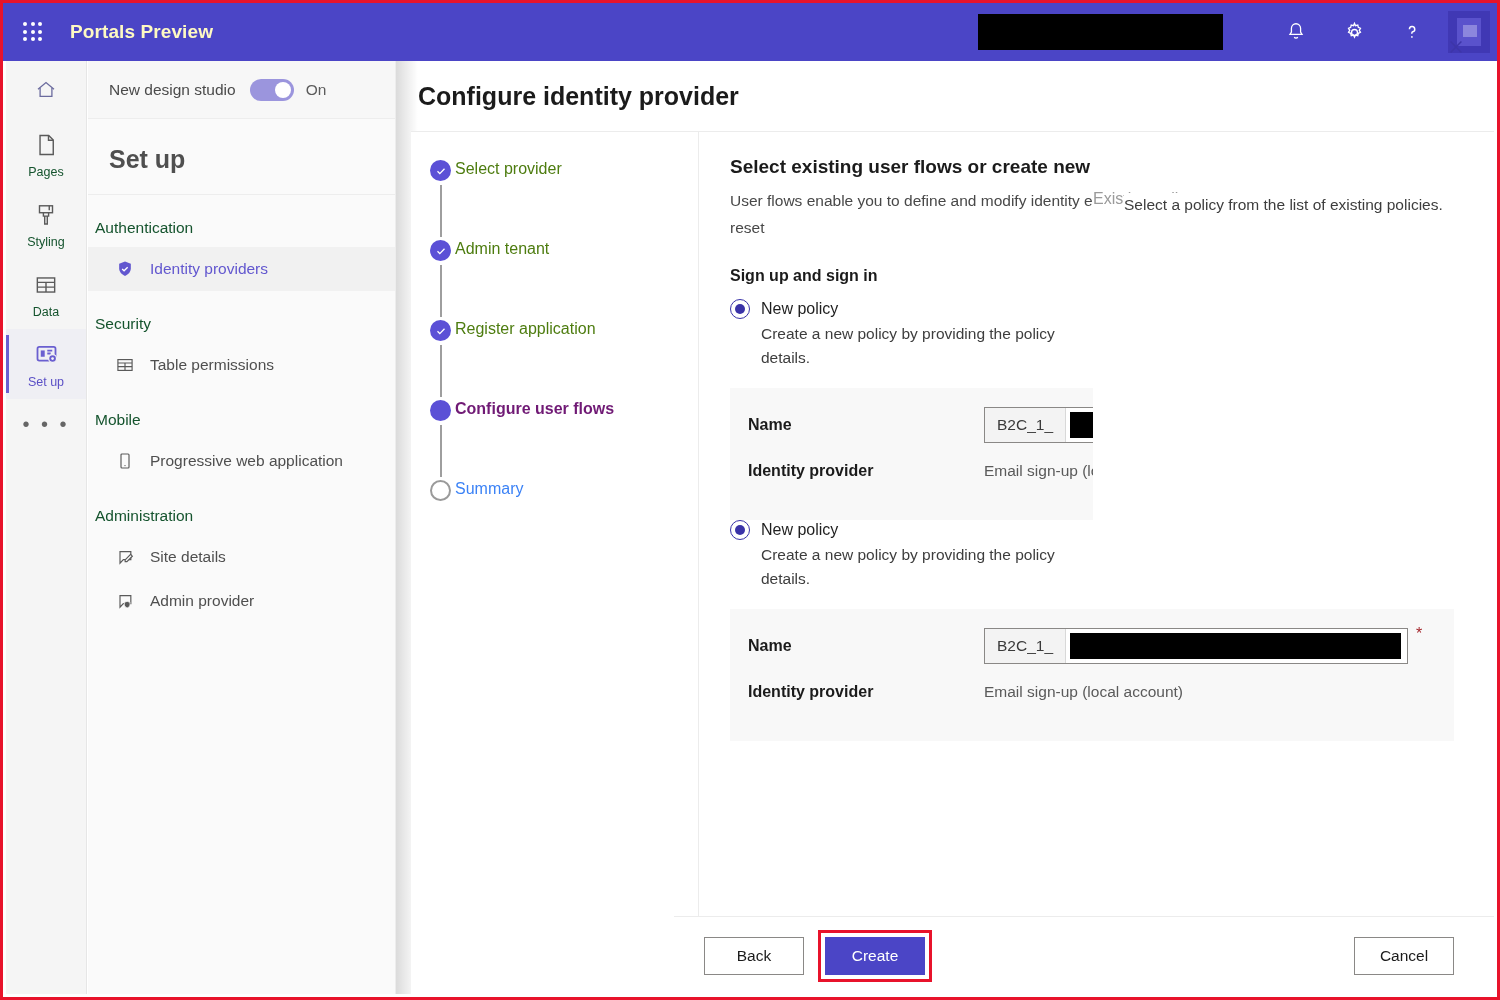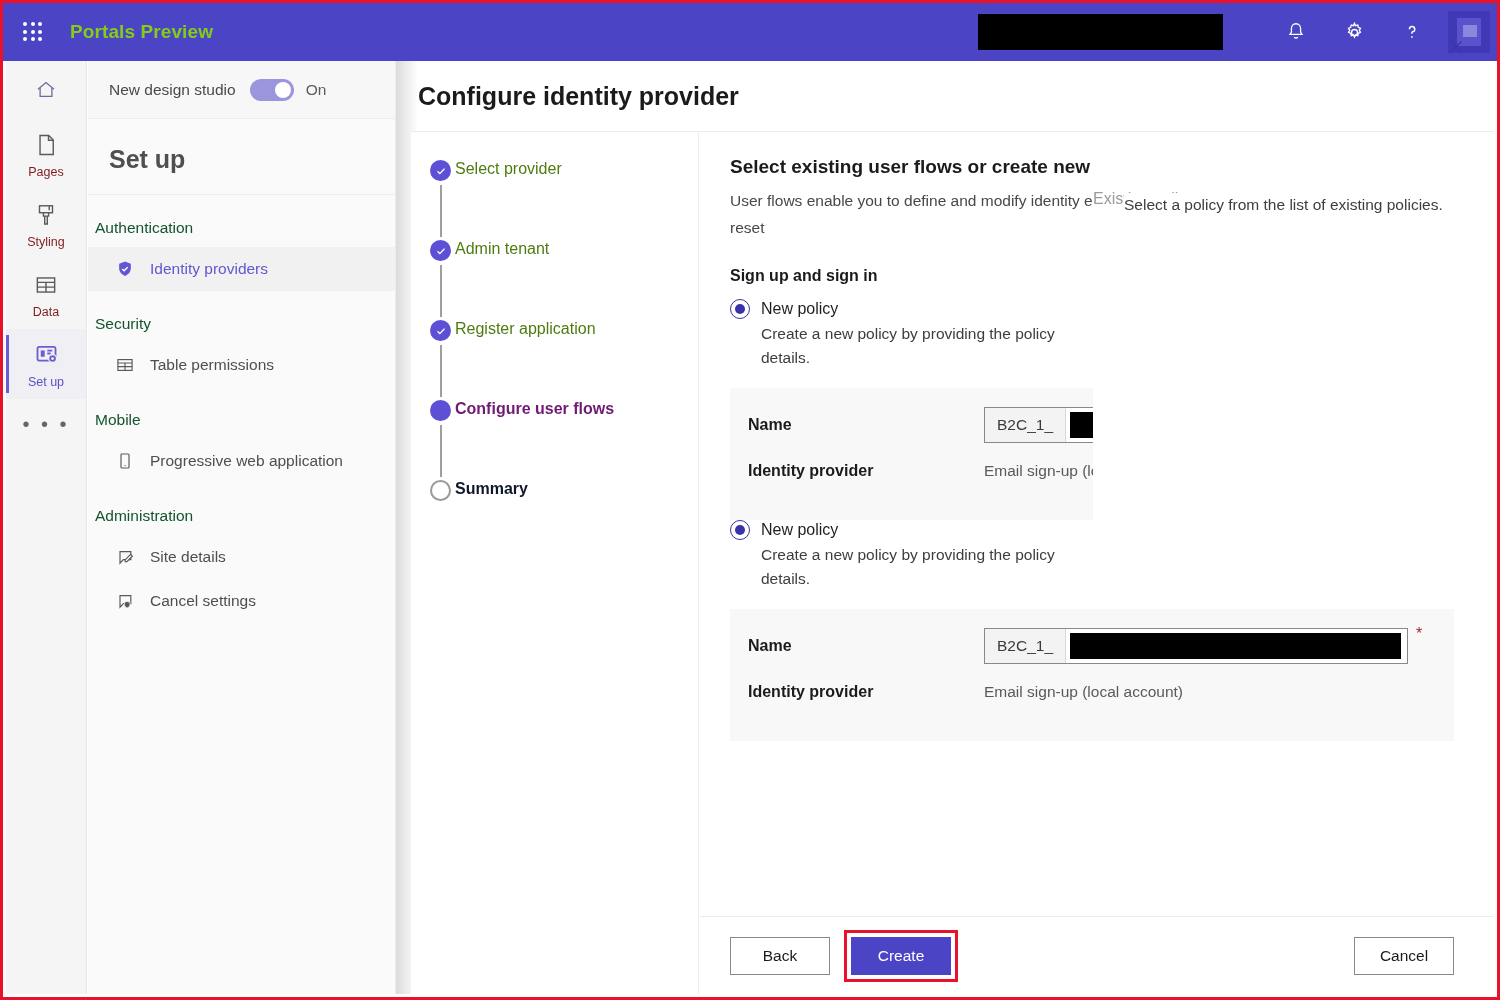--- a/index.html
+++ b/index.html
@@ -23,21 +23,21 @@
     background: #4b45c6;
     display: flex; align-items: center;
   }
   .waffle {
     width: 26px; height: 26px; margin-left: 17px;
     display: grid; grid-template-columns: repeat(3, 1fr); grid-template-rows: repeat(3, 1fr);
     gap: 3px; padding: 3px;
   }
   .waffle i { display:block; width: 4px; height: 4px; border-radius: 50%; background: #ffffff; }
   .app-title {
-    margin-left: 24px; color: #84cc16; font-size: 19px; font-weight: bold;
+    margin-left: 24px; color: #fef9c3; font-size: 19px; font-weight: bold;
     letter-spacing: .1px;
   }
   .redact-bar {
     position: absolute; left: 975px; top: 11px; width: 245px; height: 36px;
     background: #000000;
   }
   .appbar-right {
     position: absolute; right: 0; top: 0; height: 58px;
     display: flex; align-items: center;
   }
@@ -70,21 +70,21 @@
   .rail-home {
     height: 58px; display:flex; align-items:center; justify-content:center;
     color:#6b6b9e;
   }
   .rail-item {
     position: relative; height: 70px;
     display: flex; flex-direction: column; align-items: center; justify-content: center;
     gap: 5px; color: #605e5c; cursor: default;
   }
   .rail-item .glyph { height: 30px; display:flex; align-items:center; }
-  .rail-item .rlabel { font-size: 12.5px; color:#7f1d1d; }
+  .rail-item .rlabel { font-size: 12.5px; color:#14532d; }
   .rail-item.active { background: #efeff4; }
   .rail-item.active .rlabel { color: #5b50c6; }
   .rail-item.active::before {
     content:""; position:absolute; left:0; top:6px; bottom:6px; width:3px;
     background:#6a5fd0;
   }
   .rail-more {
     height: 50px; display:flex; align-items:center; justify-content:center;
     letter-spacing: 3px; color:#666; font-size: 20px; line-height: 6px;
   }
@@ -164,21 +164,21 @@
   }
   .step .dot.open {
     background:#ffffff; border:2px solid #9a9a9a;
   }
   .step .dot svg { display:block; }
   .step .bar {
     position:absolute; left:29px; top:27px; width:2px; height:52px; background:#9e9e9e;
   }
   .step .slabel { font-size:16px; color:#4d7c0f; line-height:22px; }
   .step.current .slabel { font-weight:bold; color:#701a75; }
-  .step.pending .slabel { color:#0f172a;font-weight:bold; }
+  .step.pending .slabel { color:#3b82f6; }
   .step.last { height:40px; }
 
   
   .content {
     position:absolute; left:697px; top:129px; right:3px; bottom:78px;
     background:#ffffff; padding: 24px 40px 0 30px; overflow:hidden;
   }
   .c-title { font-size:19px; font-weight:bold; color:#1b1b1b; margin-bottom:9px; }
   .c-desc { font-size:15.5px; color:#484848; line-height:27px; max-width:715px; }
 
@@ -212,21 +212,21 @@
   }
   .prefix {
     display:flex; align-items:center; padding: 0 12px; background:#f3f3f3;
     border-right:1px solid #d8d8d8; font-size:15.5px; color:#3a3a3a;
   }
   .redact-input { flex:1; background:#000000; margin:4px 6px 4px 4px; }
   .req-star { color:#a4262c; font-size:16px; margin-left:8px; align-self:flex-start; padding-top:2px; }
 
   
   .dlg-footer {
-    position:absolute; left:697px; right:3px; bottom:3px; height:78px;
+    position:absolute; left:671px; right:3px; bottom:3px; height:78px;
     border-top:1px solid #ececec; background:#ffffff;
     display:flex; align-items:center; padding: 0 40px 0 30px;
   }
   .btn {
     height:38px; min-width:100px; padding: 0 18px; font-size:15.5px;
     border:1px solid #8a8886; background:#ffffff; color:#1b1b1b;
     display:flex; align-items:center; justify-content:center;
   }
   .btn.primary { background:#4b45c6; border-color:#4b45c6; color:#ffffff; font-weight:normal; }
   .btn-highlight {
@@ -389,21 +389,21 @@
       </span>
       <span>Site details</span>
     </div>
     <div class="nav-item">
       <span class="nicon">
         <svg width="20" height="20" viewBox="0 0 24 24" fill="none" stroke="#5a5a5a" stroke-width="1.4">
           <path d="M19 5.5v9.6H10l-4 4.4V5.5z"></path>
           <path d="M14.6 12.4l3.4 1.2v2.6c0 2-1.4 3.5-3.4 4.2-2-0.7-3.4-2.2-3.4-4.2v-2.6z" fill="#5a5a5a" stroke="#fafafa" stroke-width="1"></path>
         </svg>
       </span>
-      <span>Cancel settings</span>
+      <span>Admin provider</span>
     </div>
   </div>
 
   <div class="dim"></div>
   <div class="dialog-shadow"></div>
 
   <div class="dlg-header">
     <div class="dlg-title">Configure identity provider</div>
   </div>
   <div class="dlg-close">

